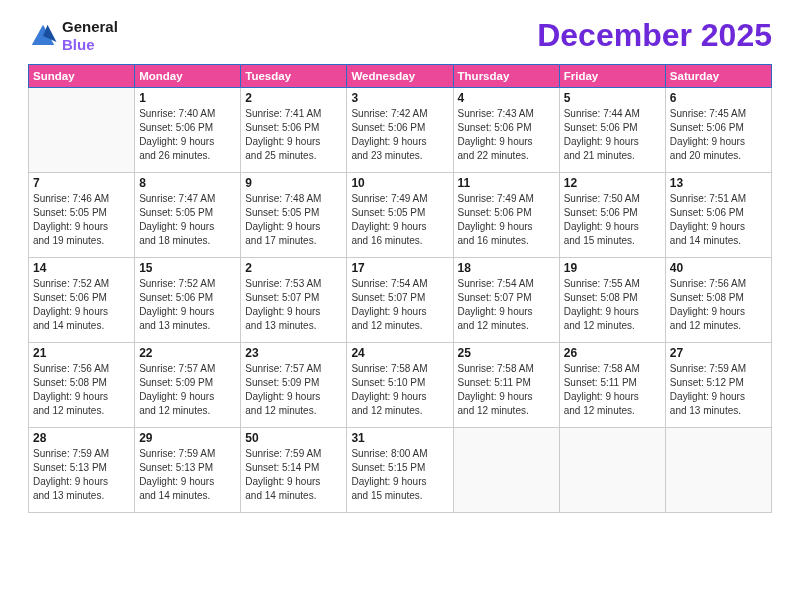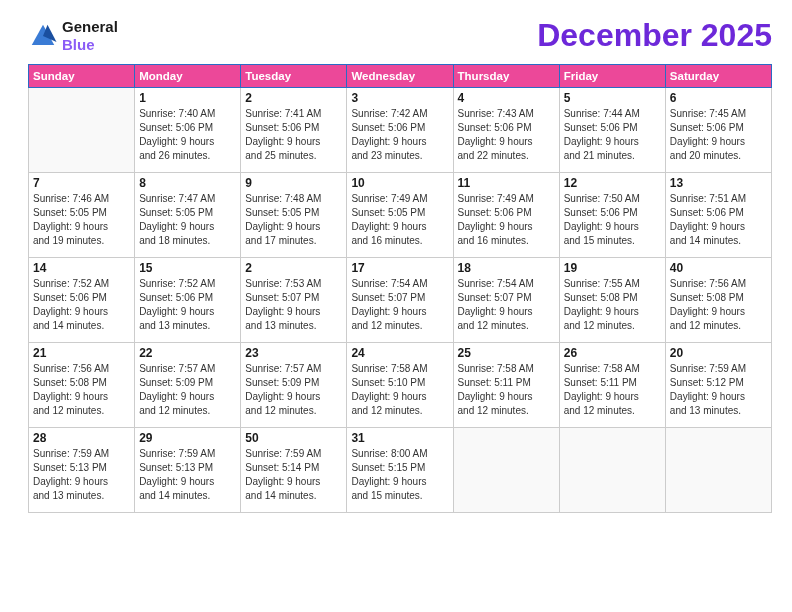--- a/index.html
+++ b/index.html
@@ -233,21 +233,21 @@
           </td>
           <td>
             <span class="day-num">25</span>
             <div class="day-info">Sunrise: 7:58 AM<br>Sunset: 5:11 PM<br>Daylight: 9 hours<br>and 12 minutes.</div>
           </td>
           <td>
             <span class="day-num">26</span>
             <div class="day-info">Sunrise: 7:58 AM<br>Sunset: 5:11 PM<br>Daylight: 9 hours<br>and 12 minutes.</div>
           </td>
           <td>
-            <span class="day-num">20</span>
+            <span class="day-num">27</span>
             <div class="day-info">Sunrise: 7:59 AM<br>Sunset: 5:12 PM<br>Daylight: 9 hours<br>and 13 minutes.</div>
           </td>
         </tr>
         <tr>
           <td>
             <span class="day-num">28</span>
             <div class="day-info">Sunrise: 7:59 AM<br>Sunset: 5:13 PM<br>Daylight: 9 hours<br>and 13 minutes.</div>
           </td>
           <td>
             <span class="day-num">29</span>

